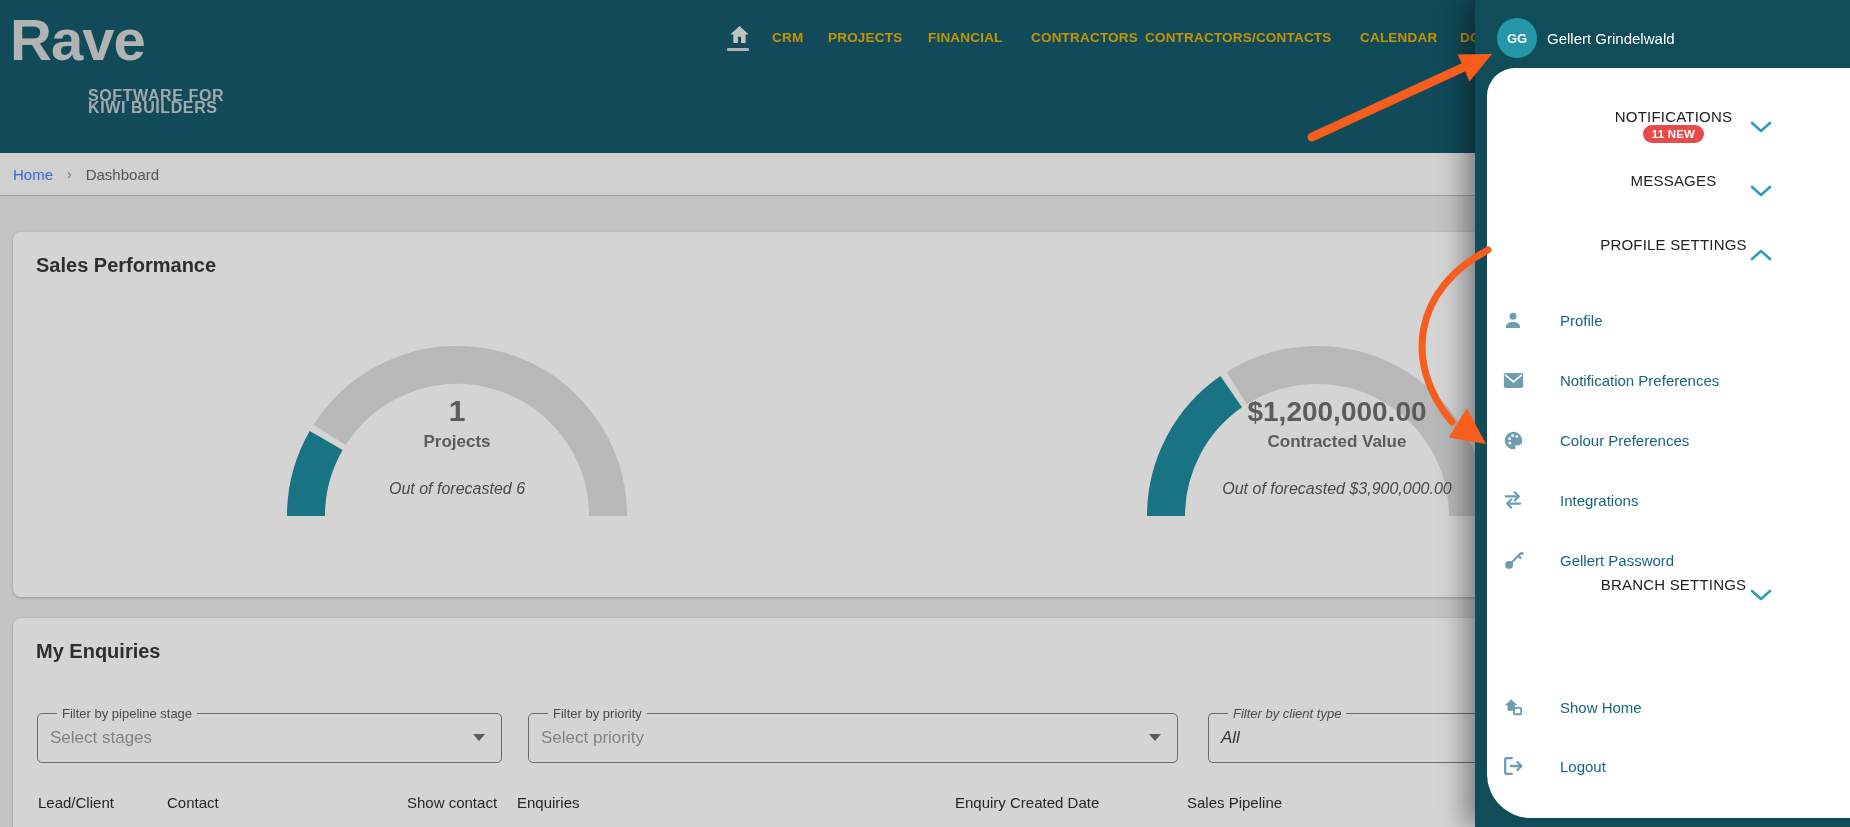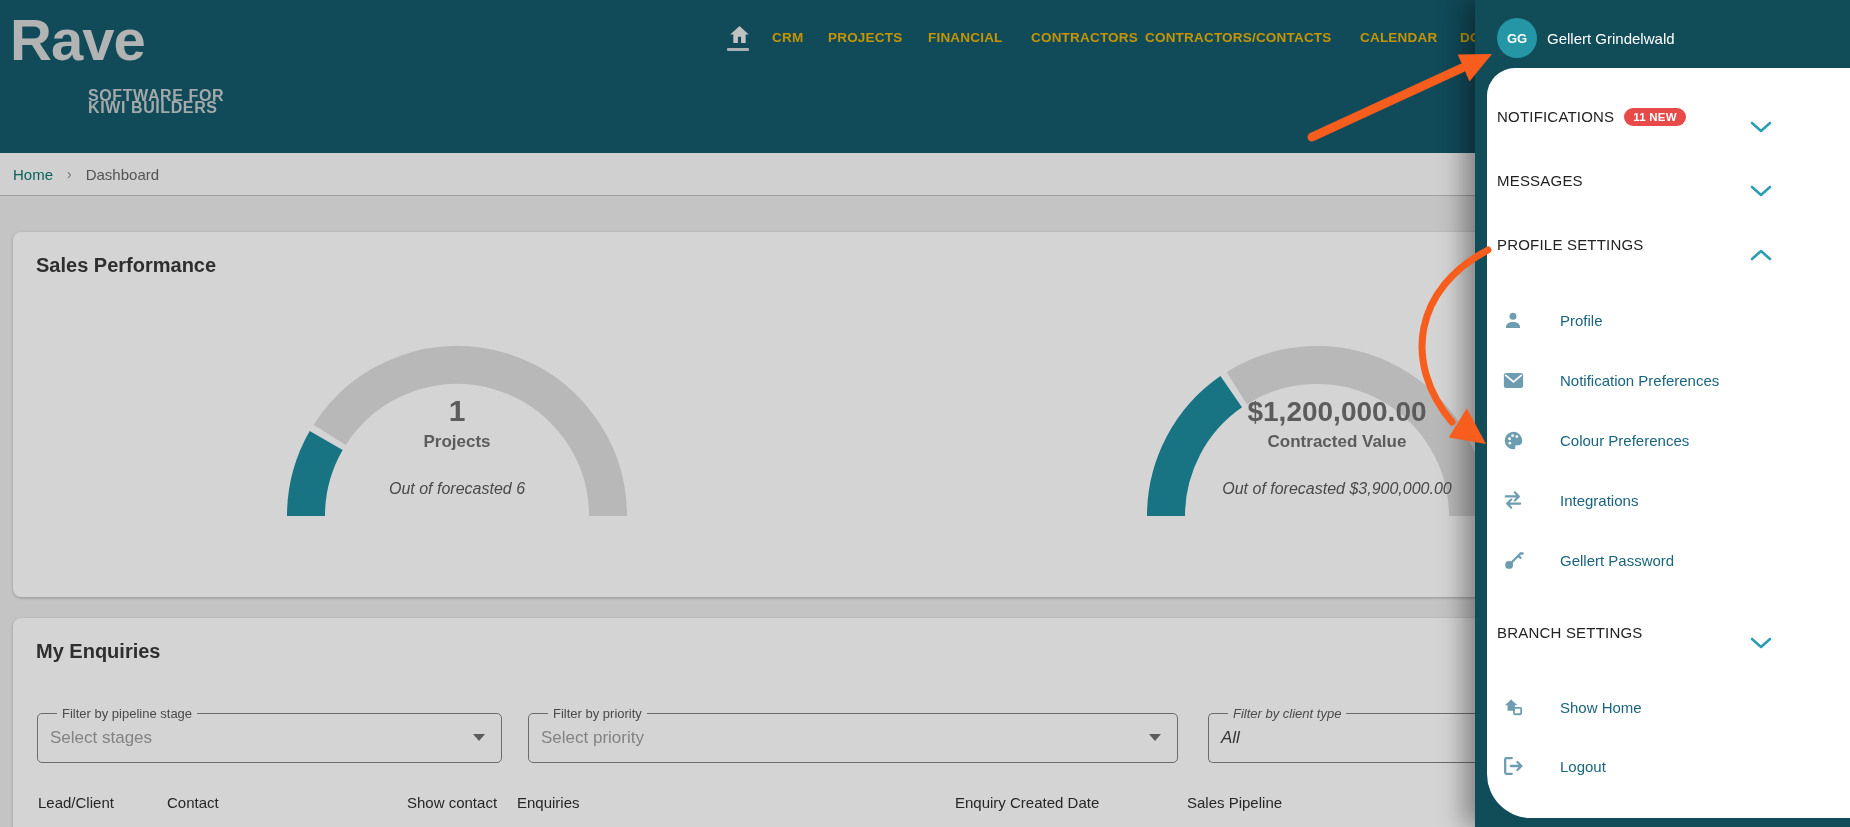--- a/index.html
+++ b/index.html
@@ -10,21 +10,21 @@
   .logo { position:absolute; left:10px; top:6px; font-size:58px; font-weight:700; letter-spacing:-1px; color:#d6d8d8; }
   .logo-tag { position:absolute; left:88px; top:90px; font-size:16px; font-weight:700; letter-spacing:.6px; color:#c5ccce; line-height:12px; }
   .nav { position:absolute; top:0; left:0; height:153px; width:100%; }
   .nav-item { position:absolute; top:30px; font-size:13.5px; font-weight:700; letter-spacing:.2px; color:#eab308; white-space:nowrap; cursor:pointer; }
   .nav-home { position:absolute; left:727px; top:26px; width:24px; text-align:center; cursor:pointer; }
   .nav-home svg { display:block; margin:0 auto; }
   .nav-home .underline { margin-top:5px; height:3px; width:22px; background:#cfd6d7; border-radius:1px; }
 
   
   .breadcrumb { position:absolute; left:0; top:153px; width:1850px; height:43px; background:#fafafa; border-bottom:1px solid #bfbfbf; display:flex; align-items:center; padding-left:13px; z-index:1; font-size:15px; }
-  .breadcrumb .home-link { color:#0f766e; cursor:pointer; }
+  .breadcrumb .home-link { color:#3b82f6; cursor:pointer; }
   .breadcrumb .sep { color:#8a8a8a; margin:0 14px; font-size:14px; }
   .breadcrumb .current { color:#666; }
 
   
   .content { position:absolute; left:0; top:196px; width:1850px; height:631px; background:#ececec; z-index:1; }
   .card { position:absolute; left:13px; width:1477px; background:#fff; border-radius:8px; box-shadow:0 1px 3px rgba(0,0,0,.25); }
   .card-sales { top:36px; height:365px; }
   .card-enquiries { top:422px; height:300px; }
   .card-title { position:absolute; left:23px; top:22px; font-size:20px; font-weight:700; color:#383838; }
 
@@ -50,21 +50,21 @@
 
   
   .overlay { position:absolute; inset:0; background:rgba(0,0,0,.17); z-index:10; }
 
   
   .dropdown-strip { position:absolute; left:1475px; top:0; width:375px; height:827px; background:#114c59; z-index:20; box-shadow:-10px 0 25px rgba(0,0,0,.4); }
   .avatar { position:absolute; left:22px; top:18px; width:40px; height:40px; border-radius:50%; background:#2496a6; color:#fff; font-size:13px; font-weight:700; display:flex; align-items:center; justify-content:center; cursor:pointer; }
   .user-name { position:absolute; left:72px; top:30px; font-size:15px; font-weight:500; color:#fff; white-space:nowrap; }
   .panel { position:absolute; left:12px; top:68px; width:363px; height:750px; background:#fff; border-top-left-radius:28px; border-bottom-left-radius:44px; }
 
-  .menu-row { position:absolute; left:0; width:100%; height:40px; display:flex; align-items:flex-start; cursor:pointer; }
+  .menu-row { position:absolute; left:0; width:100%; height:40px; display:flex; align-items:center; cursor:pointer;flex-direction:column; }
   .menu-row .sec-label { margin-left:10px; font-size:15px; font-weight:500; color:#222; letter-spacing:.2px; }
   .badge { margin-left:10px; background:#e84a4a; color:#fff; font-size:11.5px; font-weight:700; border-radius:9px; padding:3px 9px; letter-spacing:.2px; }
   .chev { position:absolute; right:78px; top:50%; transform:translateY(-50%); }
   .menu-item { position:absolute; left:0; width:100%; height:44px; display:flex; align-items:center; cursor:pointer; }
   .menu-item .mi-icon { position:absolute; left:15px; width:22px; height:22px; display:flex; align-items:center; justify-content:center; }
   .menu-item .mi-label { position:absolute; left:73px; font-size:15px; font-weight:500; color:#19657e; white-space:nowrap; }
 
   
   .annotations { position:absolute; inset:0; z-index:40; pointer-events:none; }
 </style>
@@ -239,21 +239,21 @@
     <div class="menu-item" style="top:470px">
       <span class="mi-icon">
         <svg width="21" height="21" viewBox="0 0 24 24">
             <circle cx="7" cy="17" r="4.5" fill="#6e9cb1"></circle>
             <path d="M9.5 14.5 20 4M20 4h2.5M17.5 6.5 20 9" fill="none" stroke="#6e9cb1" stroke-width="2.6" stroke-linecap="round"></path>
           </svg>
       </span>
       <span class="mi-label">Gellert Password</span>
     </div>
 
-    <div class="menu-row" style="top:556px">
+    <div class="menu-row" style="top:508px">
       <span class="sec-label">BRANCH SETTINGS</span>
       <span class="chev">
         <svg width="22" height="12" viewBox="0 0 22 12">
             <polyline points="2,2 11,10 20,2" fill="none" stroke="#2d9db4" stroke-width="2.6" stroke-linecap="round" stroke-linejoin="round"></polyline>
           </svg>
       </span>
     </div>
 
     <div class="menu-item" style="top:617px">
       <span class="mi-icon">

